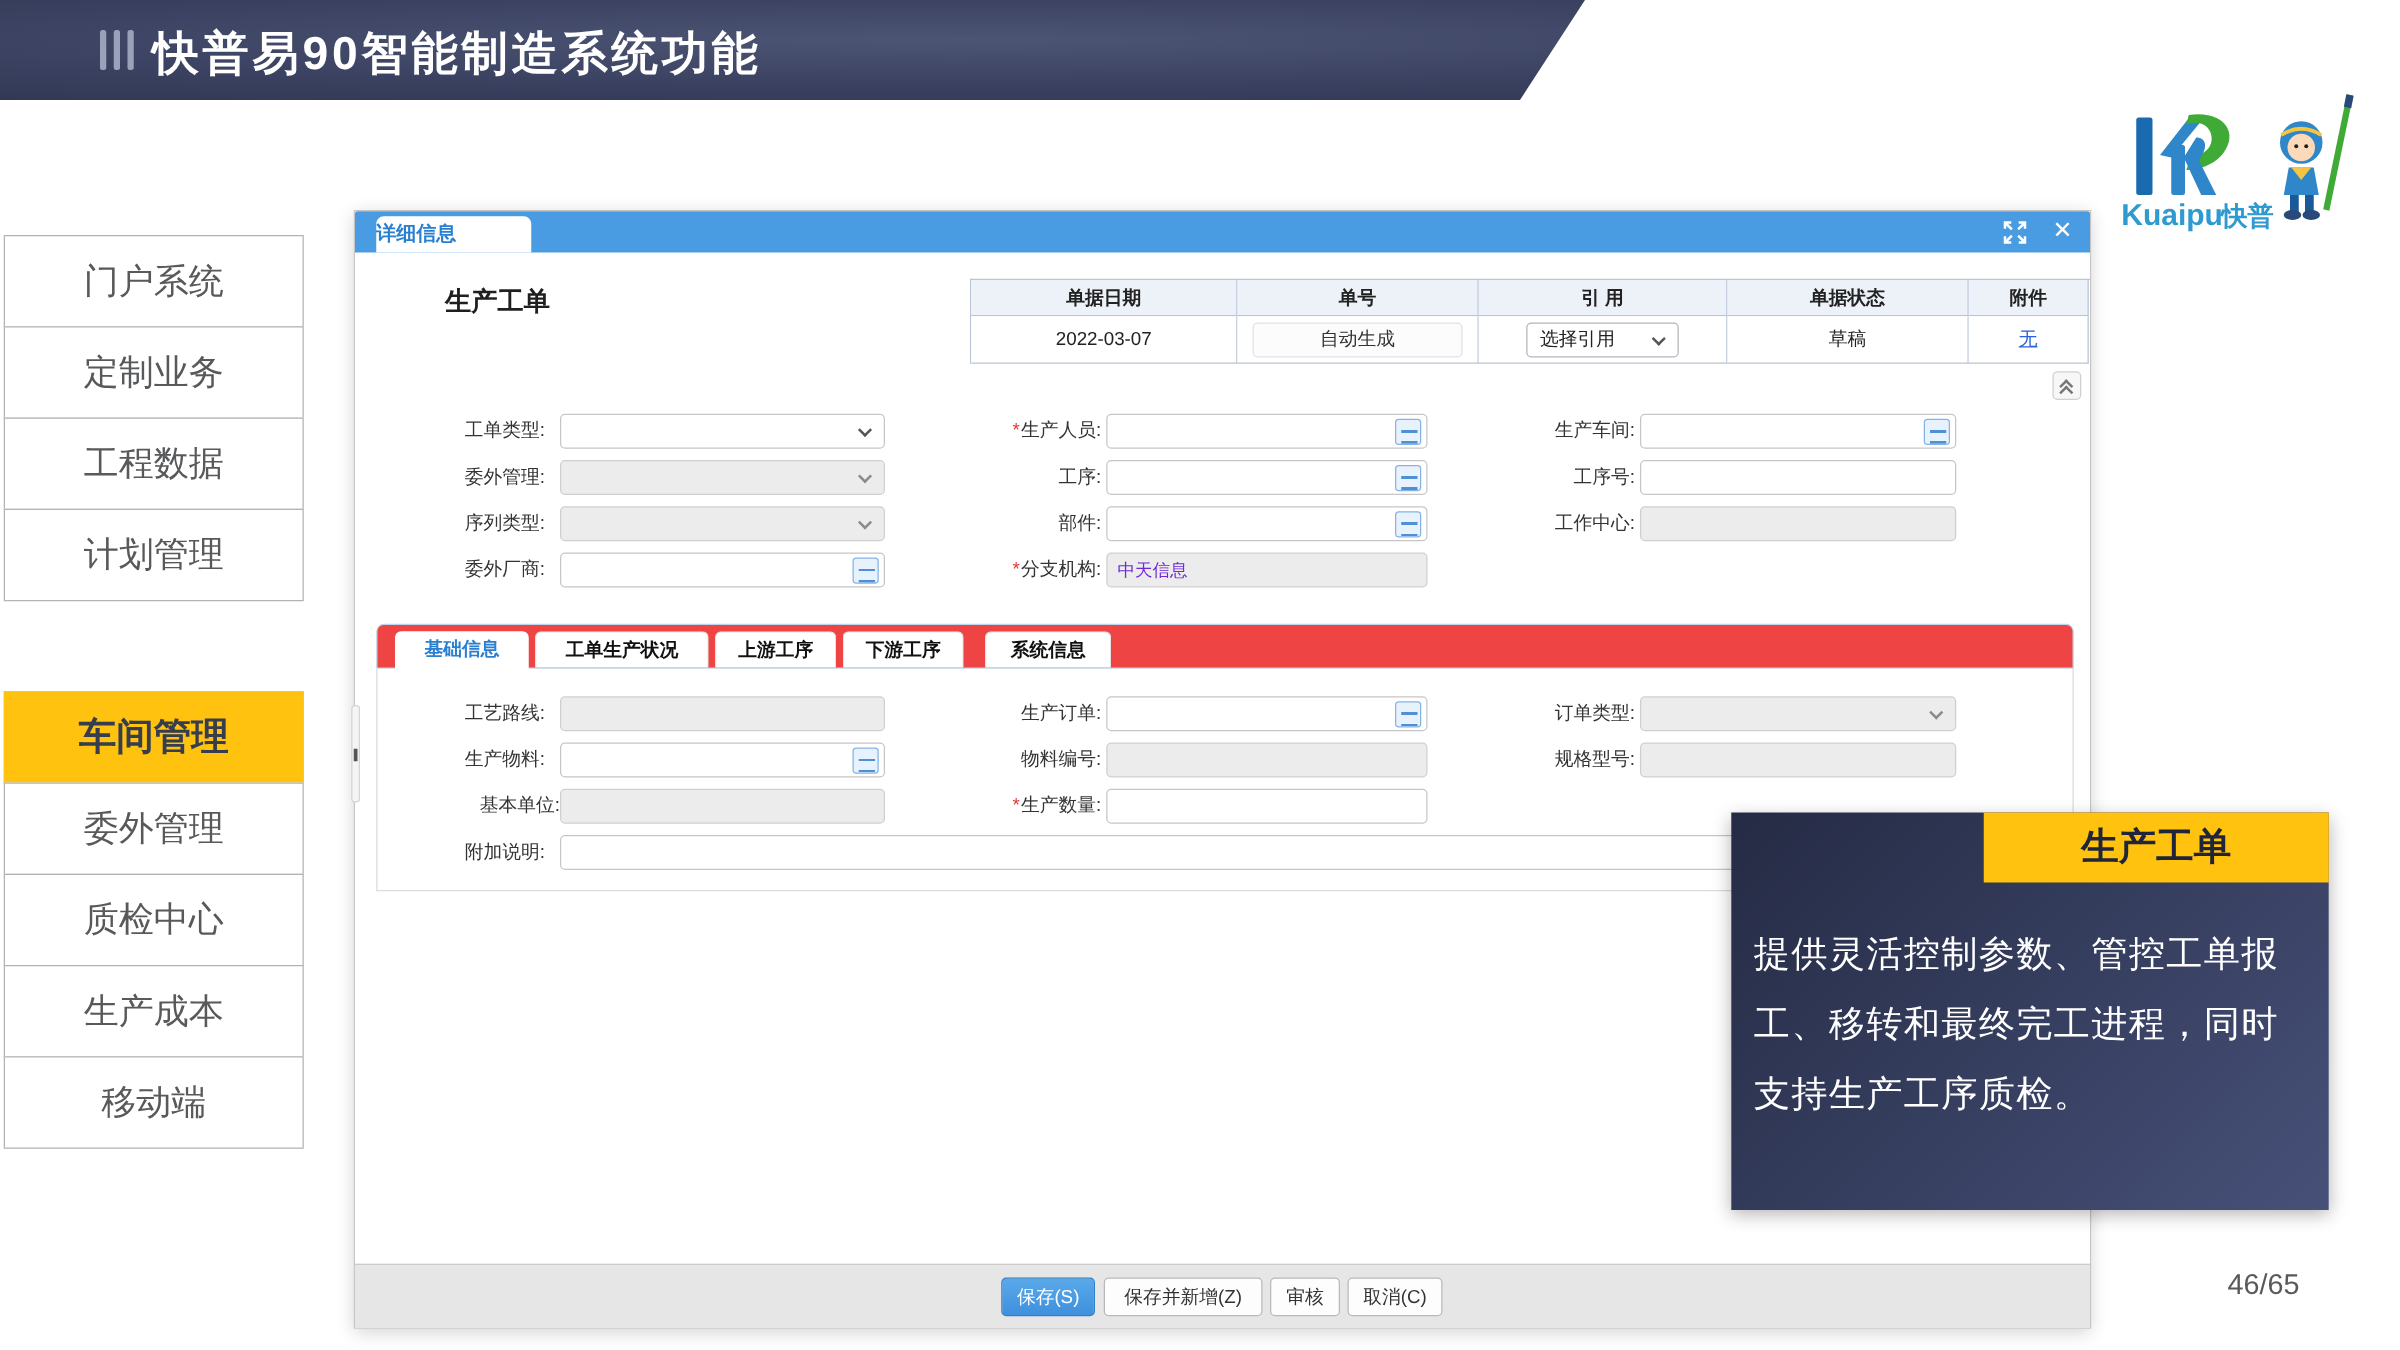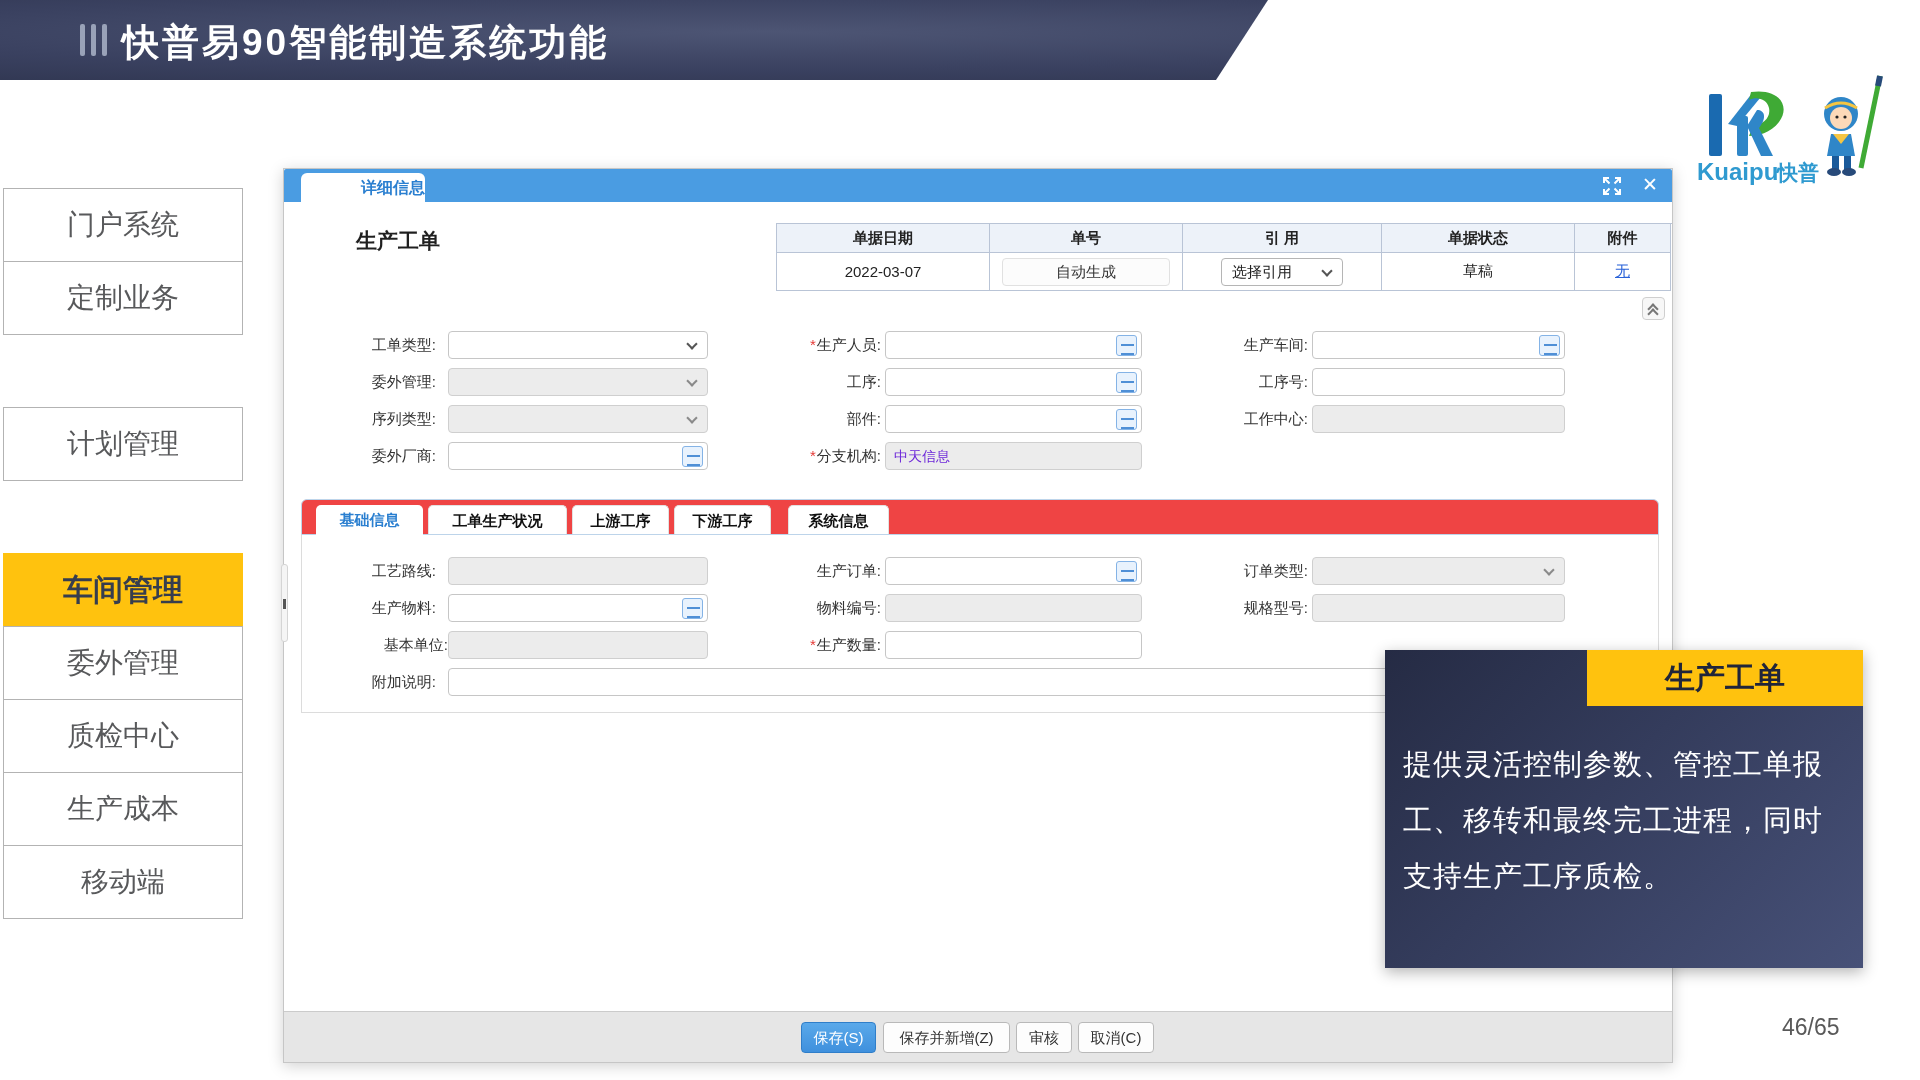--- a/index.html
+++ b/index.html
@@ -26,21 +26,21 @@
   .side-item.active { background:#ffc20e; border-color:#ffc20e; color:#363d4e;
     font-weight:bold; font-size:30px; }
 
   
   #dialog { position:absolute; left:283px; top:168px; width:1390px; height:895px;
     background:#fff; border:1px solid #c6c6c6; box-shadow:0 3px 14px rgba(0,0,0,.18); }
   .dlg-titlebar { position:absolute; left:0; top:0; width:100%; height:33px;
     background:#4a9ce2; border-radius:2px 2px 0 0; }
   .dlg-tab { position:absolute; left:17px; top:4px; width:124px; height:29px; background:#fff;
     border-radius:6px 6px 0 0; color:#2a7fd0; font-weight:bold; font-size:16px;
-    text-align:right; line-height:29px; cursor:pointer; }
+    text-align:left; line-height:29px; cursor:pointer; }
   .ico-expand { position:absolute; right:50px; top:7px; width:20px; height:20px; cursor:pointer; }
   .ico-close { position:absolute; right:14px; top:4px; color:#fff; font-size:19px;
     font-weight:bold; cursor:pointer; line-height:24px; }
 
   .form-title { position:absolute; left:72px; top:58px; font-size:21px; font-weight:bold; color:#1f1f1f; }
 
   
   .doc-table { position:absolute; left:492px; top:54px; width:896px;
     border-top:1px solid #b9c4d6; border-left:1px solid #b9c4d6; background:#fff; }
   .dt-row { display:flex; }
@@ -147,20 +147,21 @@
         <rect x="137" y="84" width="7" height="14" fill="#1a5a9a"></rect>
         <rect x="149" y="84" width="7" height="14" fill="#1a5a9a"></rect>
         <ellipse cx="139" cy="100" rx="7" ry="4" fill="#274a7a"></ellipse>
         <ellipse cx="154" cy="100" rx="7" ry="4" fill="#274a7a"></ellipse>
       </g>
     </svg>
   </div>
 
   <div class="side-item" style="top:188px">门户系统</div>
   <div class="side-item" style="top:261px">定制业务</div>
+  <div class="side-item" style="top:334px">工程数据</div>
   <div class="side-item" style="top:407px">计划管理</div>
   <div class="side-item active" style="top:553px">车间管理</div>
   <div class="side-item" style="top:626px">委外管理</div>
   <div class="side-item" style="top:699px">质检中心</div>
   <div class="side-item" style="top:772px">生产成本</div>
   <div class="side-item" style="top:845px">移动端</div>
 
   <div id="dialog">
     <div class="dlg-titlebar">
       <div class="dlg-tab">详细信息</div>

